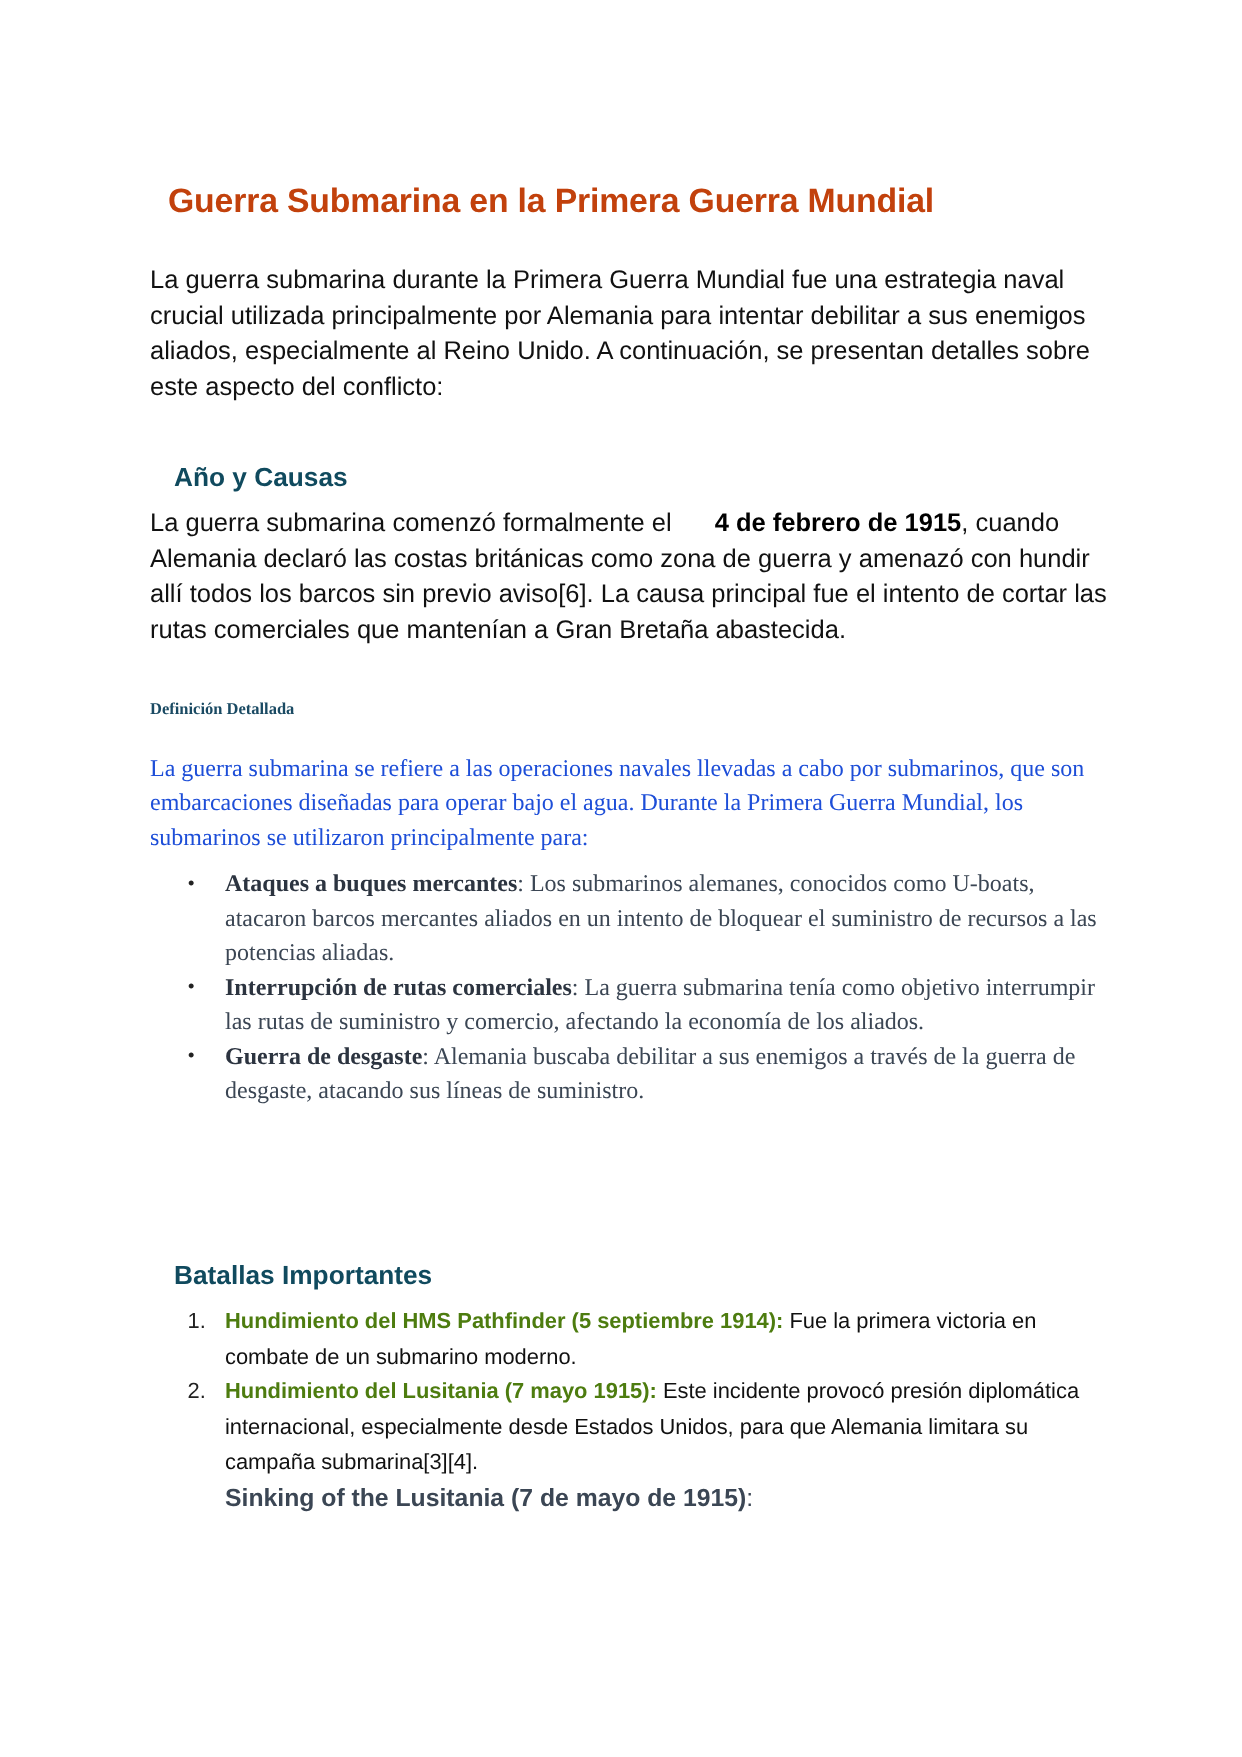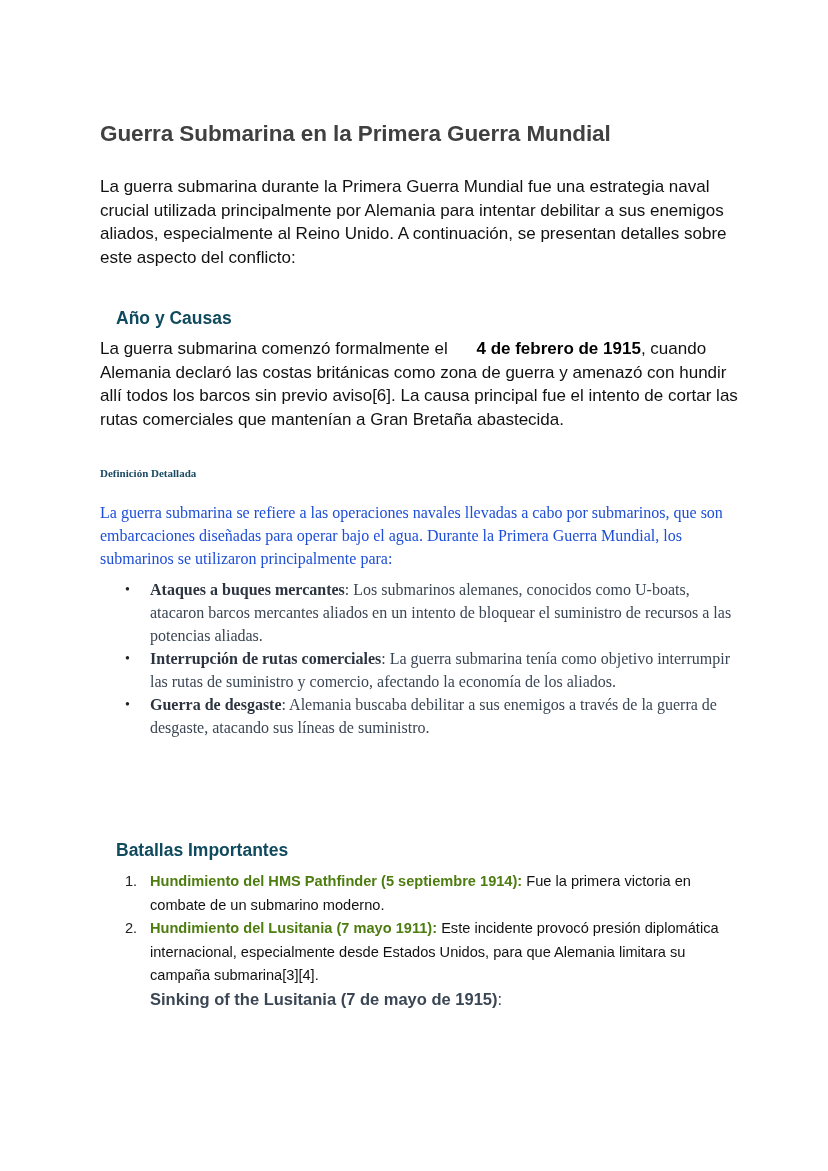--- a/index.html
+++ b/index.html
@@ -14,27 +14,27 @@
       overflow: hidden;
     }
     .page {
       position: absolute;
       left: 100px;
       top: 0;
       width: 635px;
     }
     .h1 {
       position: absolute;
-      left: 0;
+      left: 12px;
       top: 121px;
       margin: 0;
       font-family: "Liberation Sans", sans-serif;
       font-weight: bold;
       font-size: 22.5px;
-      color: #404040;
+      color: #c2410c;
       white-space: nowrap;
       letter-spacing: -0.1px;
     }
     .h2 {
       position: absolute;
       left: 0;
       margin: 16px;
       font-family: "Liberation Sans", sans-serif;
       font-weight: bold;
       font-size: 17.5px;
@@ -165,18 +165,18 @@
     </li>
   </ul>
 
   <h2 class="h2" style="top:824px;">Batallas Importantes</h2>
 
   <ol class="olist" style="top:870px;">
     <li>
       <span class="num">1.</span><span class="red">Hundimiento del HMS Pathfinder (5 septiembre 1914):</span><span> Fue la primera victoria en combate de un submarino moderno.</span>
     </li>
     <li>
-      <span class="num">2.</span><span class="red">Hundimiento del Lusitania (7 mayo 1911):</span><span> Este incidente provocó presión diplomática internacional, especialmente desde Estados Unidos, para que Alemania limitara su campaña submarina[3][4].</span>
+      <span class="num">2.</span><span class="red">Hundimiento del Lusitania (7 mayo 1915):</span><span> Este incidente provocó presión diplomática internacional, especialmente desde Estados Unidos, para que Alemania limitara su campaña submarina[3][4].</span>
       <span class="sub-serif"><span>Sinking of the Lusitania (7 de mayo de 1915)</span><span class="colon">:</span></span>
     </li>
   </ol>
 
 </div>
 
 </body></html>

